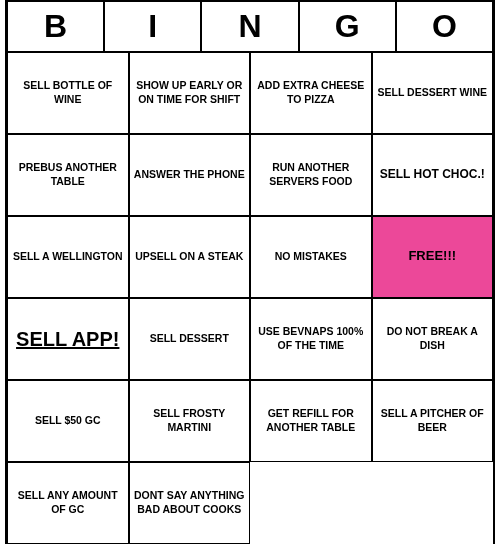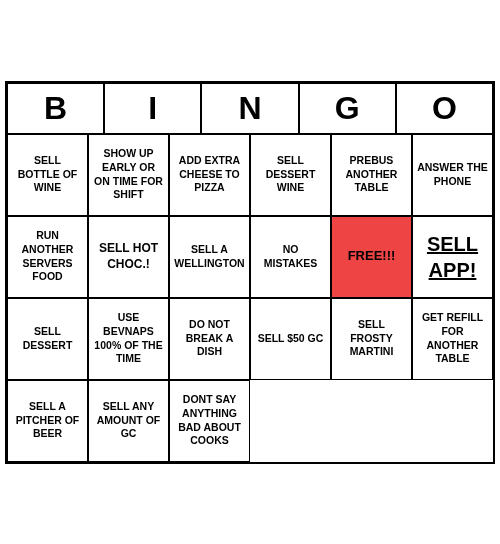--- a/index.html
+++ b/index.html
@@ -24,21 +24,21 @@
     .bingo-header-cell {
       flex: 1;
       text-align: center;
       font-size: 32px;
       font-weight: bold;
       padding: 6px 0;
       border: 1px solid #000;
     }
     .bingo-grid {
       display: grid;
-      grid-template-columns: repeat(6, 1fr);
+      grid-template-columns: repeat(4, 1fr);
       width: 100%;
     }
     .bingo-cell {
       border: 1px solid #000;
       min-height: 82px;
       display: flex;
       align-items: center;
       justify-content: center;
       text-align: center;
       padding: 4px;
@@ -74,22 +74,23 @@
   <div class="bingo-grid">
   <div class="bingo-cell">SELL BOTTLE OF WINE</div>
       <div class="bingo-cell">SHOW UP EARLY OR ON TIME FOR SHIFT</div>
       <div class="bingo-cell">ADD EXTRA CHEESE TO PIZZA</div>
       <div class="bingo-cell">SELL DESSERT WINE</div>
       <div class="bingo-cell">PREBUS ANOTHER TABLE</div>
       <div class="bingo-cell">ANSWER THE PHONE</div>
       <div class="bingo-cell">RUN ANOTHER SERVERS FOOD</div>
       <div class="bingo-cell large-text">SELL HOT CHOC.!</div>
       <div class="bingo-cell">Sell A Wellington</div>
+      <div class="bingo-cell">UPSELL ON A STEAK</div>
       <div class="bingo-cell">NO MISTAKES</div>
-      <div class="bingo-cell free" style="background: #ef4444;">FREE!!!</div>
+      <div class="bingo-cell free" style="background: #ec4899;">FREE!!!</div>
       <div class="bingo-cell xl-text">SELL APP!</div>
       <div class="bingo-cell">SELL DESSERT</div>
       <div class="bingo-cell">USE BEVNAPS 100% OF THE TIME</div>
       <div class="bingo-cell">DO NOT BREAK A DISH</div>
       <div class="bingo-cell">SELL $50 GC</div>
       <div class="bingo-cell">SELL Frosty MARTINI</div>
       <div class="bingo-cell">GET REFILL FOR ANOTHER TABLE</div>
       <div class="bingo-cell">SELL A PITCHER OF BEER</div>
       <div class="bingo-cell">SELL ANY AMOUNT OF GC</div>
       <div class="bingo-cell">DONT SAY ANYTHING BAD ABOUT COOKS</div>

